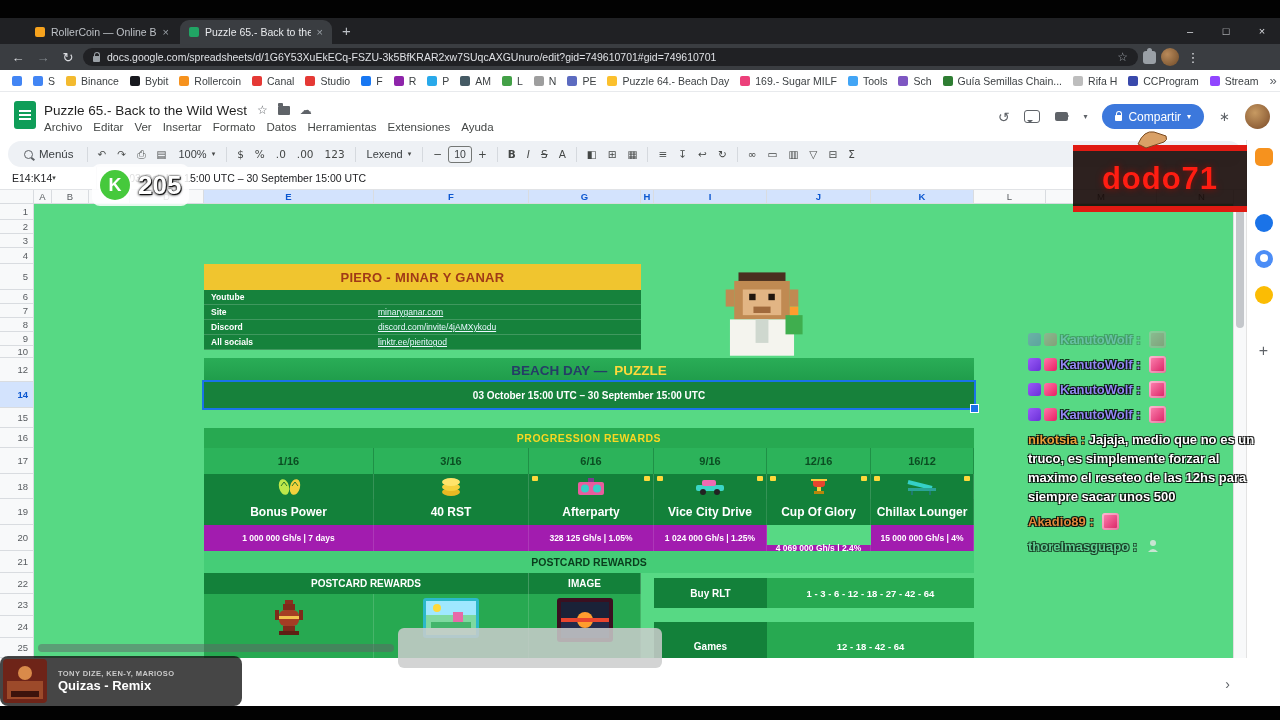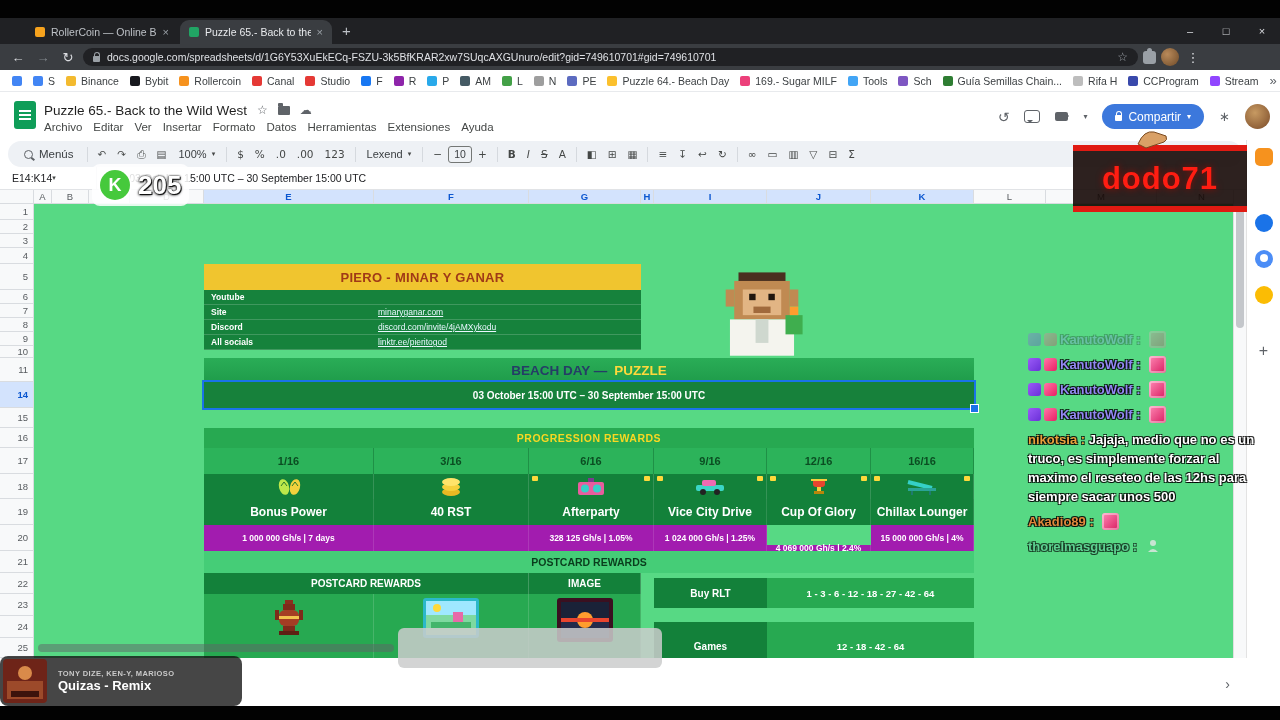--- a/index.html
+++ b/index.html
@@ -446,21 +446,21 @@
       <div class="rown" style="height: 16px;">1</div>
       <div class="rown" style="height: 14px;">2</div>
       <div class="rown" style="height: 14px;">3</div>
       <div class="rown" style="height: 16px;">4</div>
       <div class="rown" style="height: 26px;">5</div>
       <div class="rown" style="height: 14px;">6</div>
       <div class="rown" style="height: 14px;">7</div>
       <div class="rown" style="height: 14px;">8</div>
       <div class="rown" style="height: 14px;">9</div>
       <div class="rown" style="height: 12px;">10</div>
-      <div class="rown" style="height: 24px;">11</div>
+      <div class="rown" style="height: 24px;">12</div>
       <div class="rown sel" style="height: 26px;">14</div>
       <div class="rown" style="height: 20px;">15</div>
       <div class="rown" style="height: 20px;">16</div>
       <div class="rown" style="height: 26px;">17</div>
       <div class="rown" style="height: 25px;">18</div>
       <div class="rown" style="height: 26px;">19</div>
       <div class="rown" style="height: 26px;">20</div>
       <div class="rown" style="height: 22px;">21</div>
       <div class="rown" style="height: 21px;">22</div>
       <div class="rown" style="height: 22px;">23</div>
@@ -509,21 +509,21 @@
   </div>
   <div class="blk" id="daterow">03 October 15:00 UTC – 30 September 15:00 UTC</div>
   <div class="blk" id="selbox"></div>
   <div class="blk" id="progtitle">PROGRESSION REWARDS</div>
   <div class="blk prow" id="fracrow">
       <div class="frac" style="width: 170px;">1/16</div>
       <div class="frac" style="width: 155px;">3/16</div>
       <div class="frac" style="width: 125px;">6/16</div>
       <div class="frac" style="width: 113px;">9/16</div>
       <div class="frac" style="width: 104px;">12/16</div>
-      <div class="frac" style="width: 103px;">16/16</div>
+      <div class="frac" style="width: 103px;">16/12</div>
     </div>
   <div class="blk prow" id="iconrow">
       <div class="icell" style="width: 170px;">
         <svg width="30" height="20">
           <ellipse cx="10" cy="10" rx="5" ry="8" fill="#bde84a" transform="rotate(-15 10 10)"></ellipse>
           <ellipse cx="21" cy="10" rx="5" ry="8" fill="#f2d13d" transform="rotate(15 21 10)"></ellipse>
           <path d="M7 9 L10 5 L13 9" stroke="#2c7a2c" fill="none"></path>
           <path d="M18 9 L21 5 L24 9" stroke="#2c7a2c" fill="none"></path>
         </svg>
       </div>

